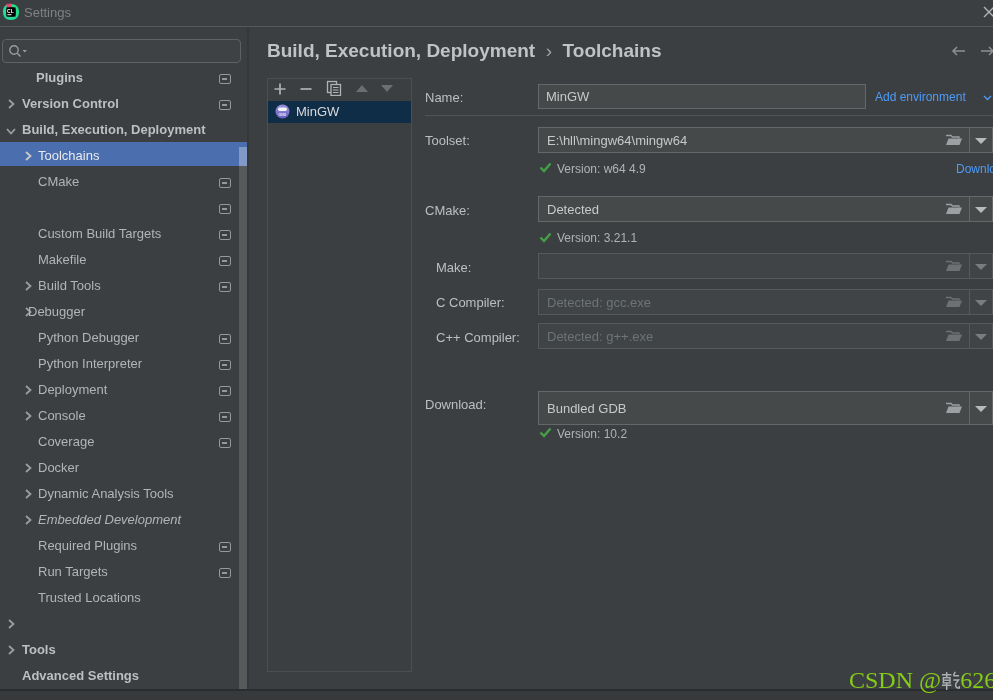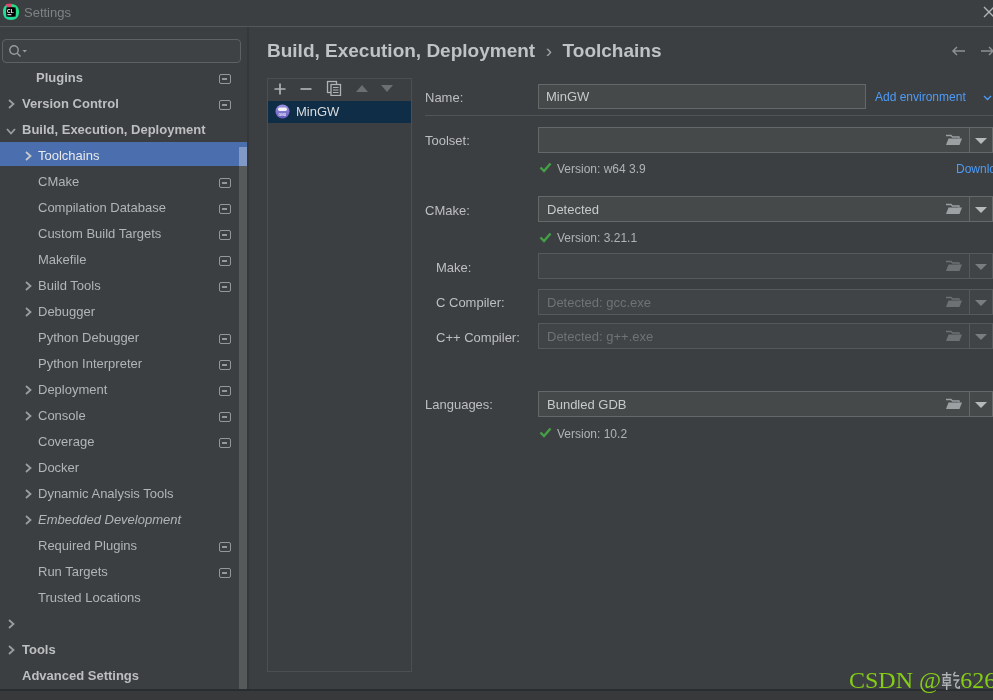--- a/index.html
+++ b/index.html
@@ -86,21 +86,20 @@
     <svg class="chev" style="left:24px;" width="8" height="10" viewBox="0 0 8 10">
       <path d="M2 1 L6.5 5 L2 9" fill="none" stroke="#c6c9cb" stroke-width="1.8"></path>
     </svg>
     <span class="txt" style="left:38px;">Toolchains</span>
   </div>
 <div class="tree-row" style="top:169px;">
     <span class="txt" style="left:38px;">CMake</span>
     <div class="gear"></div>
   </div>
 <div class="tree-row" style="top:195px;">
-    <span class="txt" style="left:38px;">Compilation Database</span>
     <div class="gear"></div>
   </div>
 <div class="tree-row" style="top:221px;">
     <span class="txt" style="left:38px;">Custom Build Targets</span>
     <div class="gear"></div>
   </div>
 <div class="tree-row" style="top:247px;">
     <span class="txt" style="left:38px;">Makefile</span>
     <div class="gear"></div>
   </div>
@@ -108,21 +107,21 @@
     <svg class="chev" style="left:24px;" width="8" height="10" viewBox="0 0 8 10">
       <path d="M2 1 L6.5 5 L2 9" fill="none" stroke="#9a9ea0" stroke-width="1.8"></path>
     </svg>
     <span class="txt" style="left:38px;">Build Tools</span>
     <div class="gear"></div>
   </div>
 <div class="tree-row" style="top:299px;">
     <svg class="chev" style="left:24px;" width="8" height="10" viewBox="0 0 8 10">
       <path d="M2 1 L6.5 5 L2 9" fill="none" stroke="#9a9ea0" stroke-width="1.8"></path>
     </svg>
-    <span class="txt" style="left:38px;text-align:right;">Debugger</span>
+    <span class="txt" style="left:28px;text-align:right;">Debugger</span>
   </div>
 <div class="tree-row" style="top:325px;">
     <span class="txt" style="left:38px;">Python Debugger</span>
     <div class="gear"></div>
   </div>
 <div class="tree-row" style="top:351px;">
     <span class="txt" style="left:38px;">Python Interpreter</span>
     <div class="gear"></div>
   </div>
 <div class="tree-row" style="top:377px;">
@@ -236,31 +235,32 @@
 <div class="field" style="left:538px;top:84px;width:328px;height:25px;line-height:23px;padding-left:7px;">MinGW</div>
 <div class="link" style="left:875px;top:90px;">Add environment</div>
 <svg class="abs" style="left:983px;top:95px;" width="9" height="6" viewBox="0 0 9 6">
   <path d="M1 1 L4.5 4.5 L8 1" fill="none" stroke="#4d9bf8" stroke-width="1.3"></path>
 </svg>
 
 <div class="abs" style="left:425px;top:115px;width:568px;height:1px;background:#515456;"></div>
 
 <div class="lbl" style="left:425px;top:133px;">Toolset:</div>
 <div class="combo" style="top:127px;height:26px;">
+  <div class="tx">E:\hll\mingw64\mingw64</div>
   <div class="sep"></div>
     <div class="arr"></div>
   <svg class="fold" width="18" height="14" viewBox="0 0 18 14">
     <path d="M1 2.5 L6 2.5 L7.5 4 L14 4 L14 5.5" fill="none" stroke="#9da0a2" stroke-width="1.3"></path>
     <path d="M1 12 L3.5 5.5 L17 5.5 L14.5 12 Z" fill="#9da0a2"></path>
   </svg>
 </div>
 <svg class="abs" style="left:539px;top:162px;" width="13" height="11" viewBox="0 0 13 11">
   <path d="M1.5 5.5 L5 9 L11.5 1.5" fill="none" stroke="#43a045" stroke-width="2.4"></path>
 </svg>
-<div class="ver" style="left:557px;top:162px;">Version: w64 3.9</div>
+<div class="ver" style="left:557px;top:162px;">Version: w64 4.9</div>
 <div class="link" style="left:956px;top:162px;">Download...</div>
 
 <div class="lbl" style="left:425px;top:203px;">CMake:</div>
 <div class="combo" style="top:196px;height:26px;">
   <div class="tx">Detected</div>
   <div class="sep"></div>
     <div class="arr"></div>
   <svg class="fold" width="18" height="14" viewBox="0 0 18 14">
     <path d="M1 2.5 L6 2.5 L7.5 4 L14 4 L14 5.5" fill="none" stroke="#9da0a2" stroke-width="1.3"></path>
     <path d="M1 12 L3.5 5.5 L17 5.5 L14.5 12 Z" fill="#9da0a2"></path>
@@ -296,22 +296,22 @@
 <div class="combo dis" style="top:323px;height:26px;">
   <div class="tx">Detected: g++.exe</div>
   <div class="sep"></div>
     <div class="arr"></div>
   <svg class="fold" width="18" height="14" viewBox="0 0 18 14">
     <path d="M1 2.5 L6 2.5 L7.5 4 L14 4 L14 5.5" fill="none" stroke="#6d7173" stroke-width="1.3"></path>
     <path d="M1 12 L3.5 5.5 L17 5.5 L14.5 12 Z" fill="#6d7173"></path>
   </svg>
 </div>
 
-<div class="lbl" style="left:425px;top:397px;">Languages:</div>
-<div class="combo" style="top:391px;height:26px;text-align:center;">
+<div class="lbl" style="left:425px;top:397px;">Download:</div>
+<div class="combo" style="top:391px;height:34px;text-align:center;">
   <div class="tx">Bundled GDB</div>
   <div class="sep"></div>
     <div class="arr"></div>
   <svg class="fold" width="18" height="14" viewBox="0 0 18 14">
     <path d="M1 2.5 L6 2.5 L7.5 4 L14 4 L14 5.5" fill="none" stroke="#9da0a2" stroke-width="1.3"></path>
     <path d="M1 12 L3.5 5.5 L17 5.5 L14.5 12 Z" fill="#9da0a2"></path>
   </svg>
 </div>
 <svg class="abs" style="left:539px;top:427px;" width="13" height="11" viewBox="0 0 13 11">
   <path d="M1.5 5.5 L5 9 L11.5 1.5" fill="none" stroke="#43a045" stroke-width="2.4"></path>

